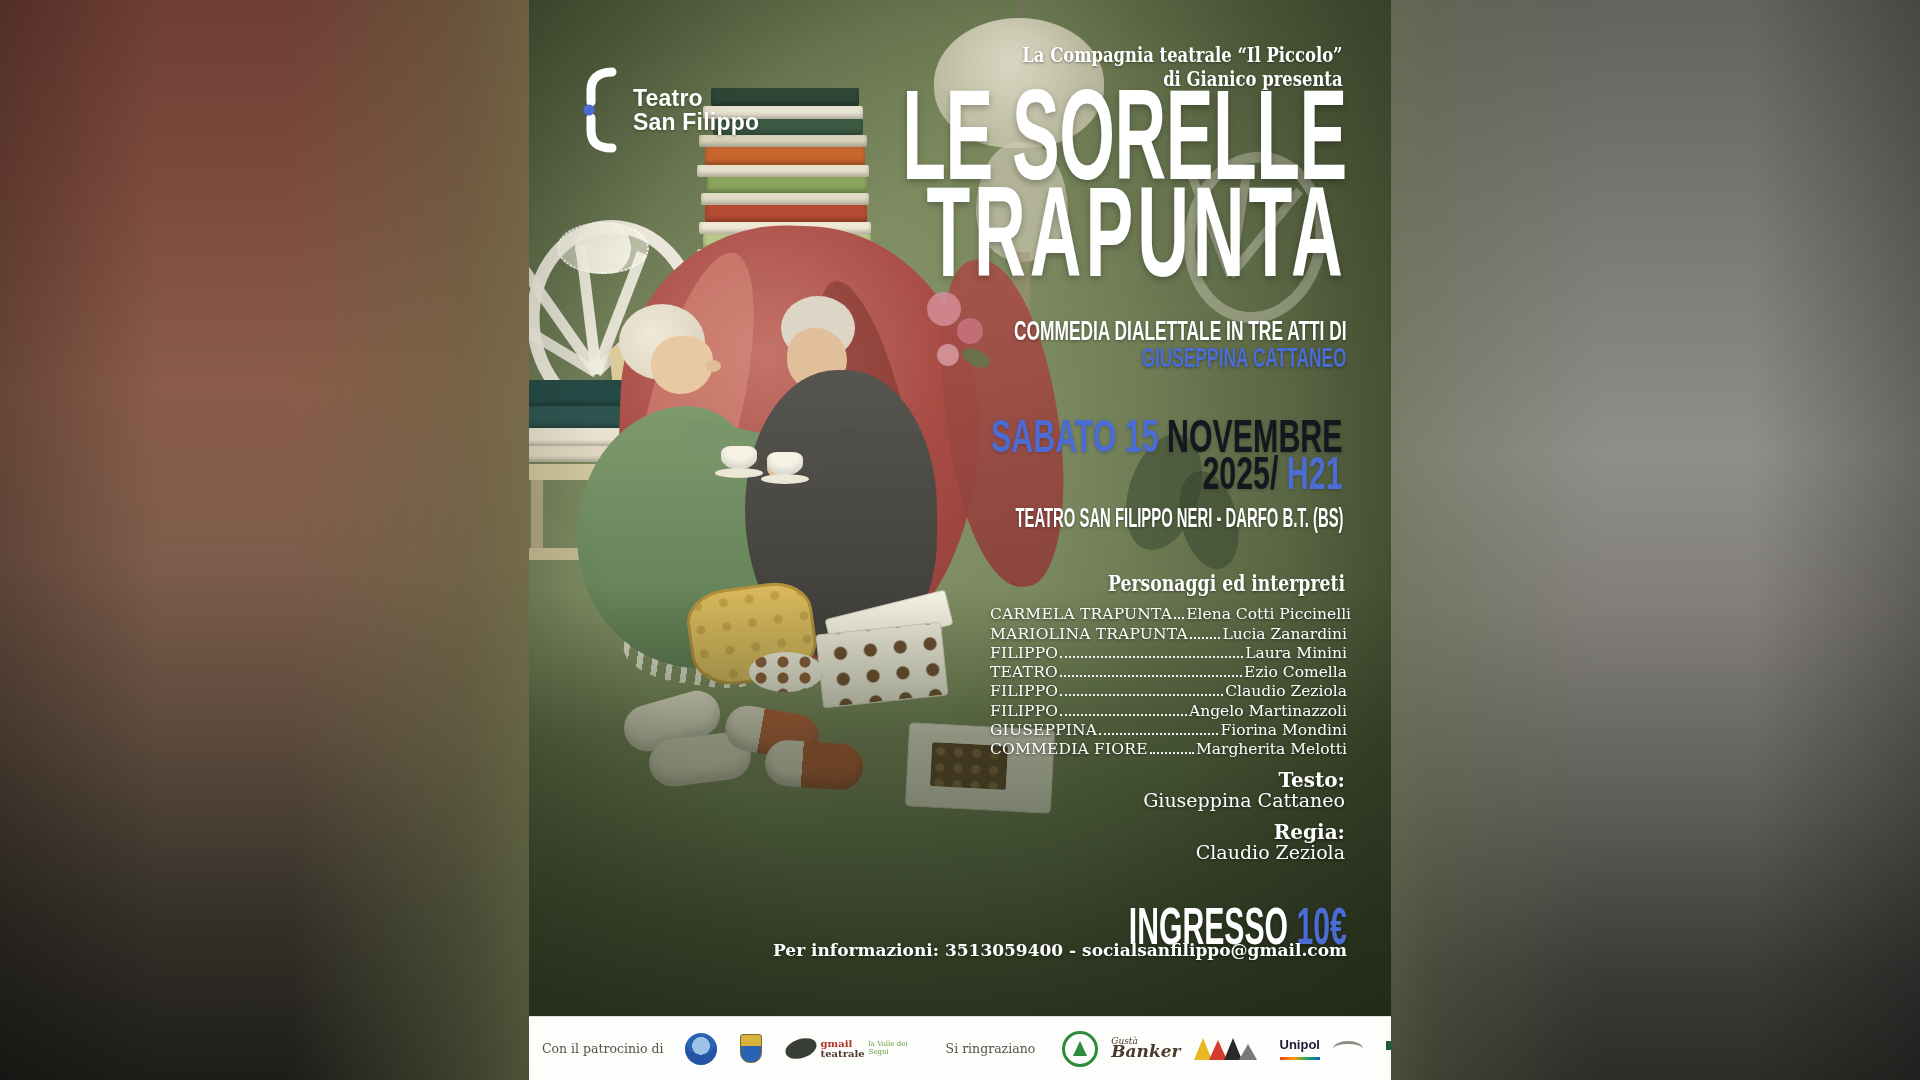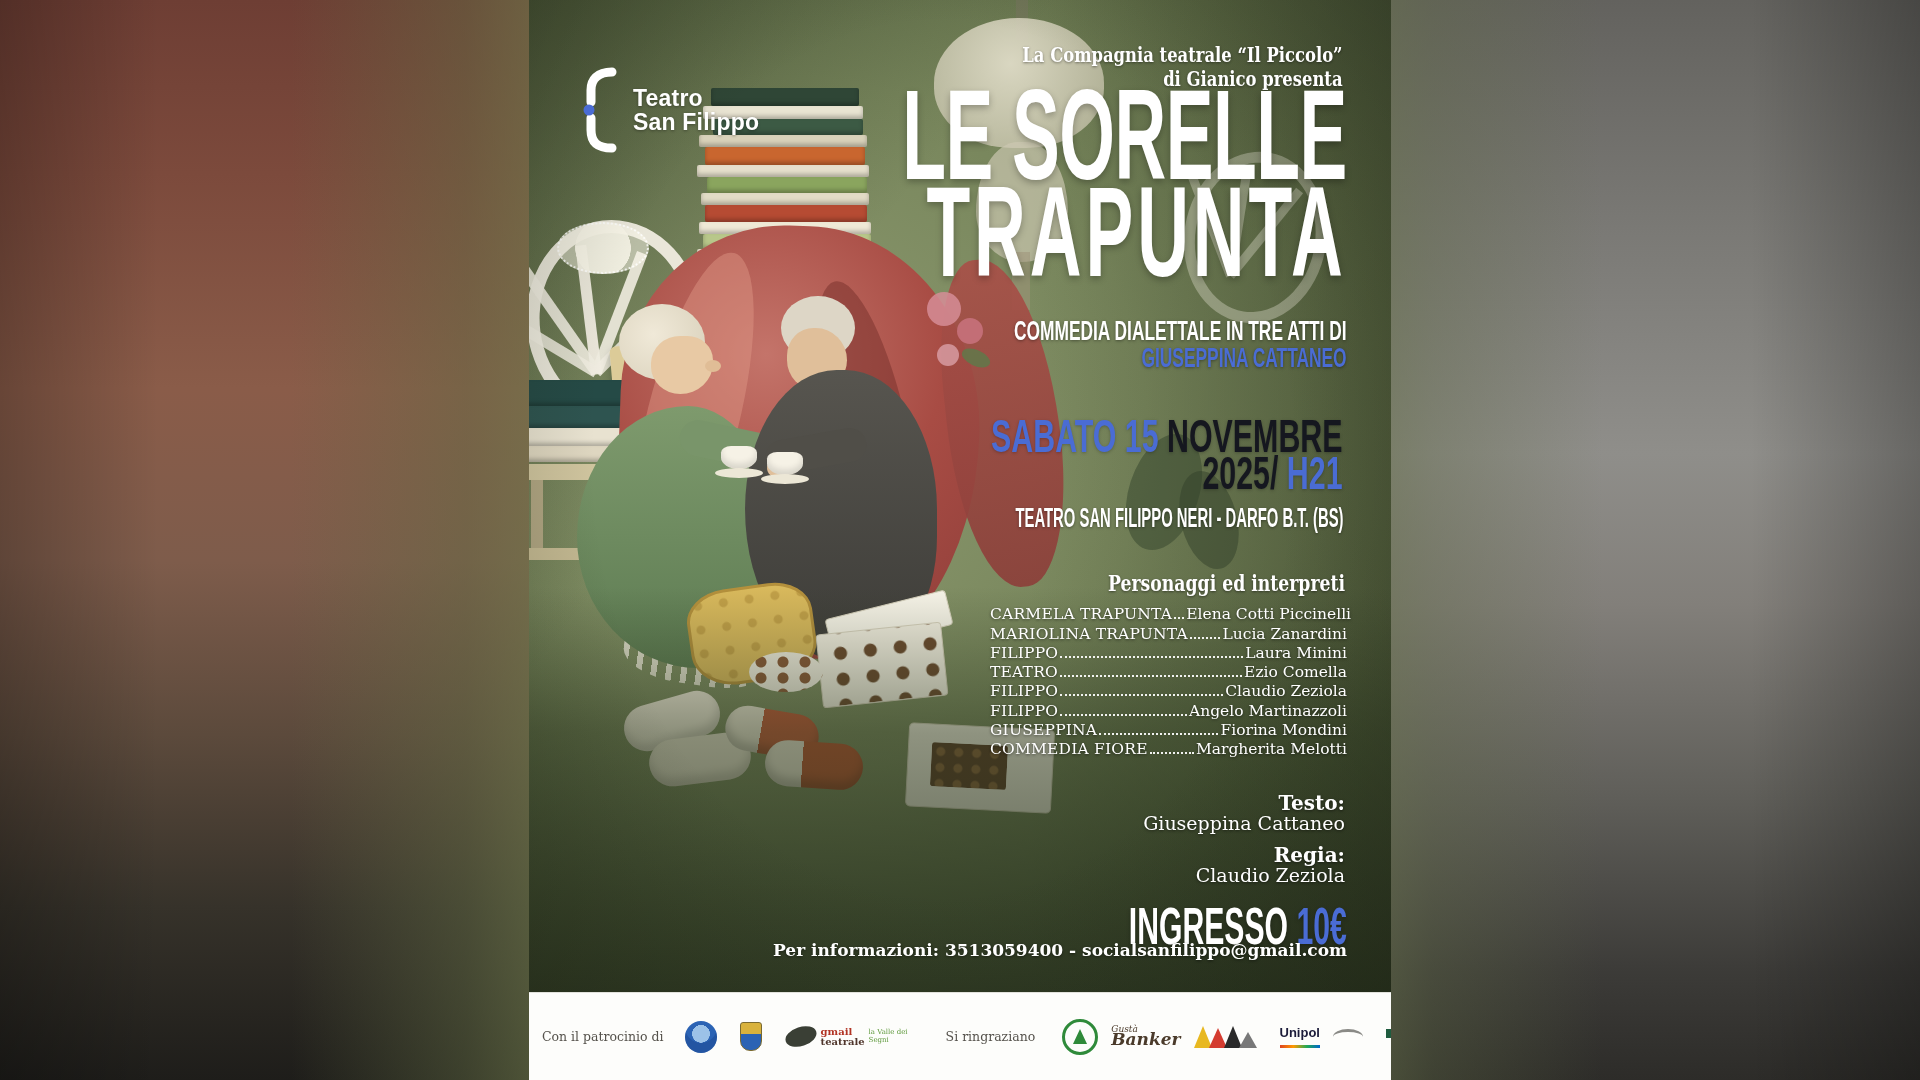--- a/index.html
+++ b/index.html
@@ -43,36 +43,36 @@
     transform:scaleX(.66);transform-origin:right top;text-shadow:0 1px 4px rgba(0,0,0,.25);}
   .venue{right:48px;top:503px;font-size:27px;color:#fff;transform:scaleX(.55);transform-origin:right top;
     text-shadow:0 1px 4px rgba(0,0,0,.4);}
   .cast-head{right:46px;top:569px;font-weight:700;font-size:23px;color:#fff;white-space:nowrap;
     transform:scaleX(.75);transform-origin:right top;text-shadow:0 1px 3px rgba(0,0,0,.5);}
   .cast{left:461px;right:44px;top:604px;color:#fff;font-size:15.5px;text-shadow:0 1px 3px rgba(0,0,0,.55);}
   .cast-row{display:flex;align-items:flex-end;height:19.3px;}
   .cast-row .role{white-space:nowrap;letter-spacing:.2px;}
   .cast-row .leader{flex:1;border-bottom:2px dotted rgba(255,255,255,.92);margin:0 2px 4px 2px;min-width:10px;}
   .cast-row .actor{white-space:nowrap;}
-  .credits{right:46px;top:793px;text-align:right;color:#fff;text-shadow:0 1px 3px rgba(0,0,0,.55);}
+  .credits{right:46px;top:770px;text-align:right;color:#fff;text-shadow:0 1px 3px rgba(0,0,0,.55);}
   .credit{margin-bottom:12px;}
   .credit .lbl{font-weight:700;font-size:20px;line-height:20px;}
   .credit .nm{font-size:19px;line-height:20px;}
   .ingresso{right:44px;top:896px;font-size:52px;transform:scaleX(.58);transform-origin:right top;
     text-shadow:0 2px 6px rgba(0,0,0,.3);}
   .info{right:44px;top:940px;font-weight:700;font-size:17px;color:#fff;white-space:nowrap;
     text-shadow:0 1px 3px rgba(0,0,0,.5);}
 
   
   .brand{left:52px;top:64px;display:flex;align-items:center;gap:12px;color:#fff;}
   .brand .txt{font-size:23px;line-height:1.05;font-weight:600;letter-spacing:.2px;text-shadow:0 1px 3px rgba(0,0,0,.35);}
 
   
   .footer{position:absolute;left:0;right:0;bottom:0;height:63px;background:#fdfdfb;border-top:1px solid #e2e2dc;
-    display:flex;align-items:center;padding:12px 13px;gap:13px;font-family:"DejaVu Serif",serif;}
+    display:flex;align-items:center;padding:0 13px;gap:13px;font-family:"DejaVu Serif",serif;}
   .flabel{font-size:12.5px;color:#55524c;white-space:nowrap;}
   .flogo{display:flex;align-items:center;gap:4px;flex:none;}
   .circ-blue{width:32px;height:32px;border-radius:50%;background:radial-gradient(circle at 50% 40%,#9cc2e8 0 35%,#2b63b4 36% 100%);
     box-shadow:inset 0 -10px 0 rgba(20,60,130,.35);}
   .crest{width:20px;height:27px;background:linear-gradient(to bottom,#d9b23c 0 40%,#2b63b4 40% 100%);
     border:1px solid #7a6a30;border-radius:3px 3px 10px 10px;}
   .blob{width:32px;height:19px;background:#3a3f35;border-radius:50%;transform:rotate(-18deg);}
   .valle-txt{line-height:1;font-weight:700;}
   .valle-txt .v1{color:#b23424;font-size:10px;display:block;}
   .valle-txt .v2{color:#50362c;font-size:10px;display:block;}

